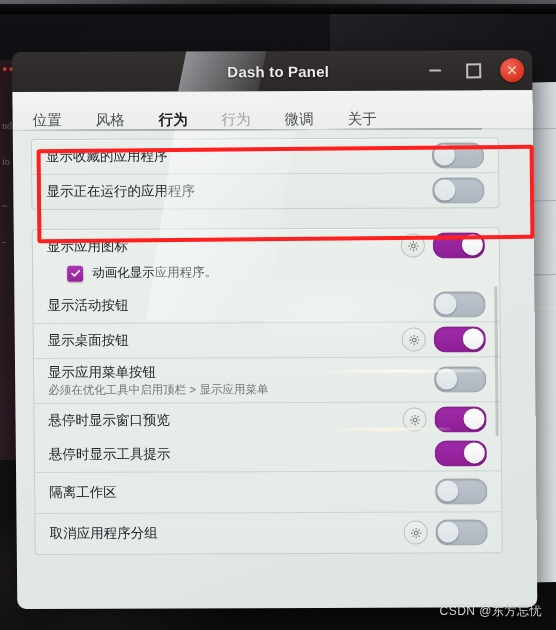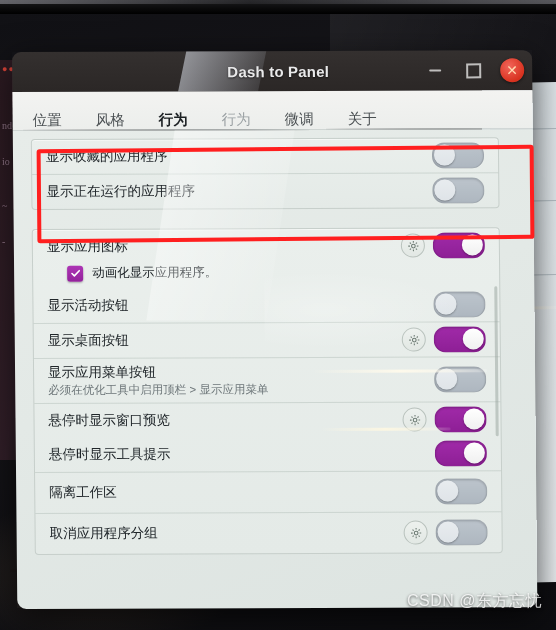--- a/index.html
+++ b/index.html
@@ -230,22 +230,22 @@
   
   #redbox{
     position:absolute;left:37px;top:147px;width:489px;height:86px;
     border:4px solid #ff1f1f;border-radius:3px;
     z-index:30;pointer-events:none;
     transform:rotate(-0.5deg);
   }
 
   
   #watermark{
-    position:absolute;right:14px;bottom:18px;z-index:40;
-    color:rgba(255,255,255,.80);font-size:16px;
+    position:absolute;right:14px;bottom:10px;z-index:40;
+    color:rgba(255,255,255,.80);font-size:12px;
     text-shadow:0 1px 3px rgba(0,0,0,.65);
     letter-spacing:.5px;white-space:nowrap;
   }
 </style>
 </head>
 <body>
 
 <div id="photo">
   <div class="dark-desk"></div>
   <div class="desk-sheen"></div>

